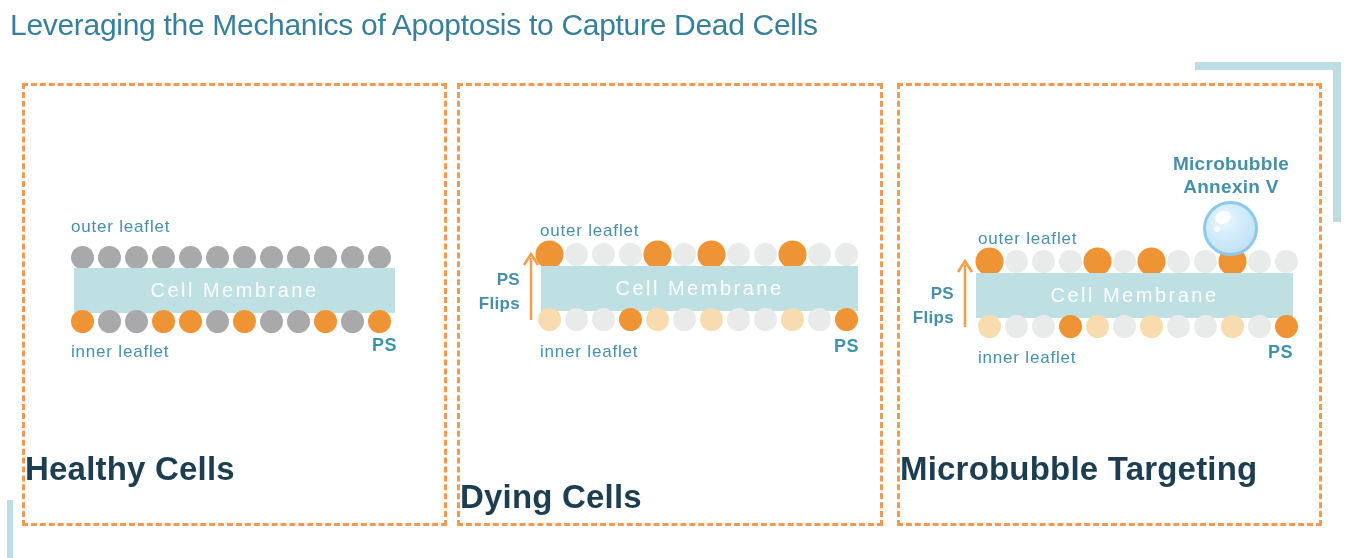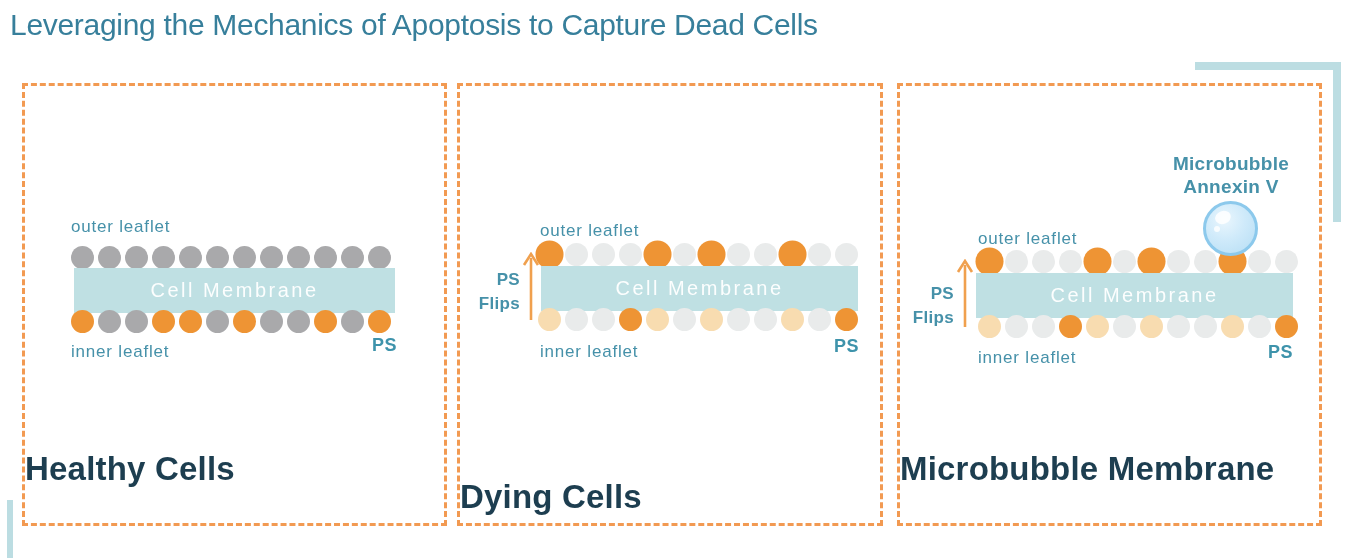--- a/index.html
+++ b/index.html
@@ -199,16 +199,16 @@
         <div class="lipid lightgray"></div>
         <div class="lipid paleorange"></div>
         <div class="lipid lightgray"></div>
         <div class="lipid lightgray"></div>
         <div class="lipid paleorange"></div>
         <div class="lipid lightgray"></div>
         <div class="lipid orange"></div>
       </div>
     <div class="ps-label" style="left:368px; top:256px;">PS</div>
     <div class="leaflet-label" style="left:78px; top:262px;">inner leaflet</div>
-    <div class="panel-title" style="top:364px;">Microbubble Membrane</div>
+    <div class="panel-title" style="top:364px;">Microbubble Targeting</div>
   </div>
 
 </div>
 
 </body></html>

